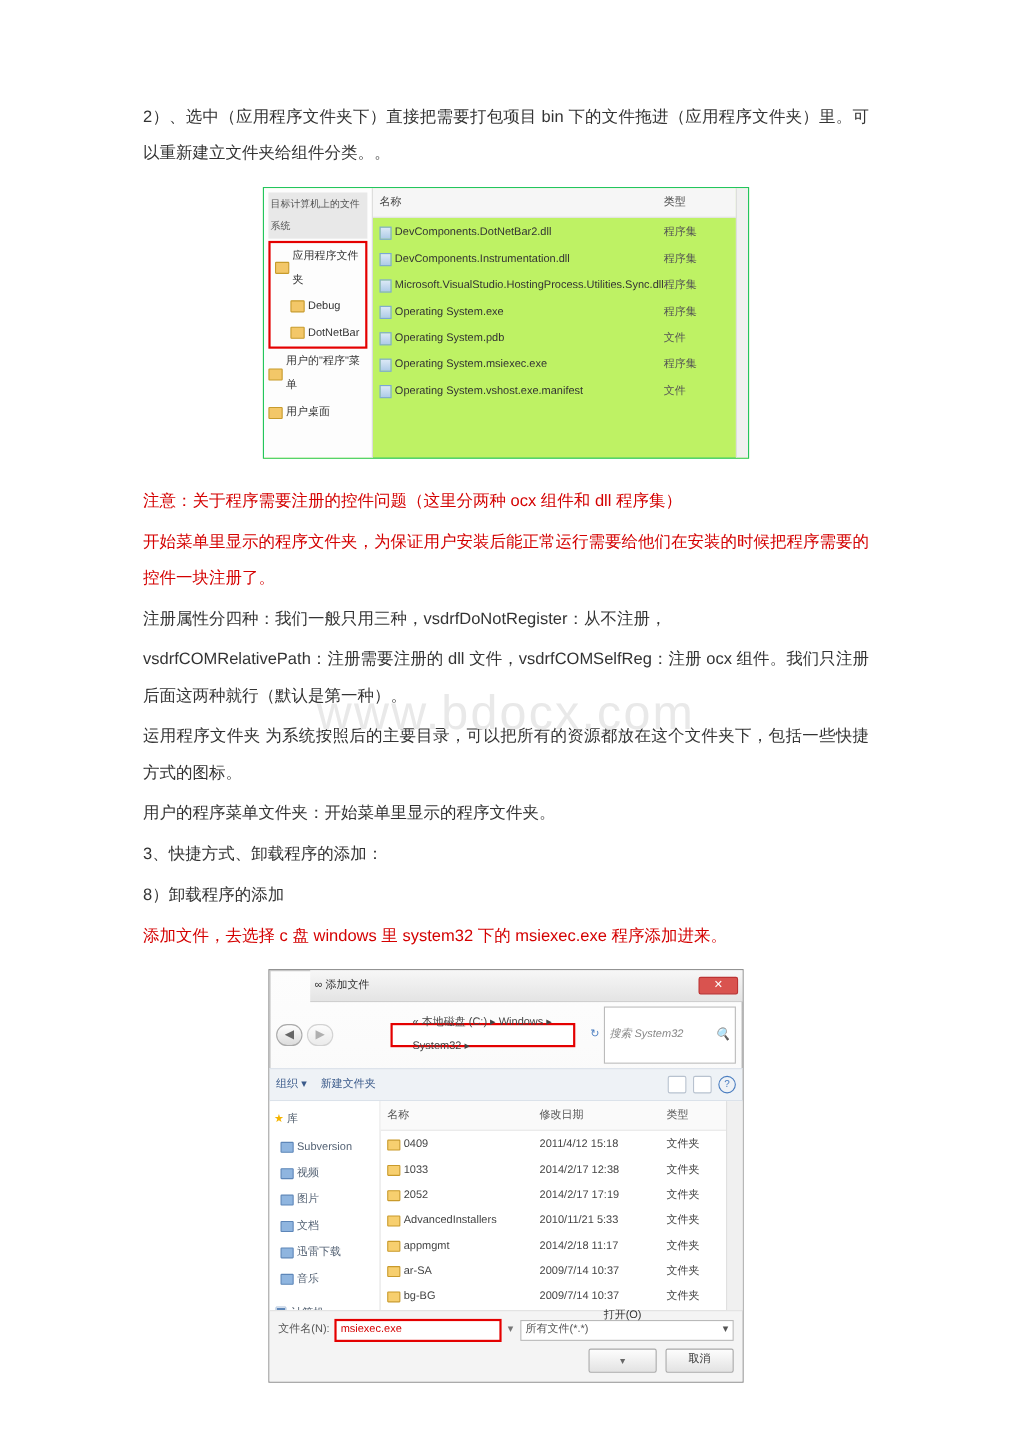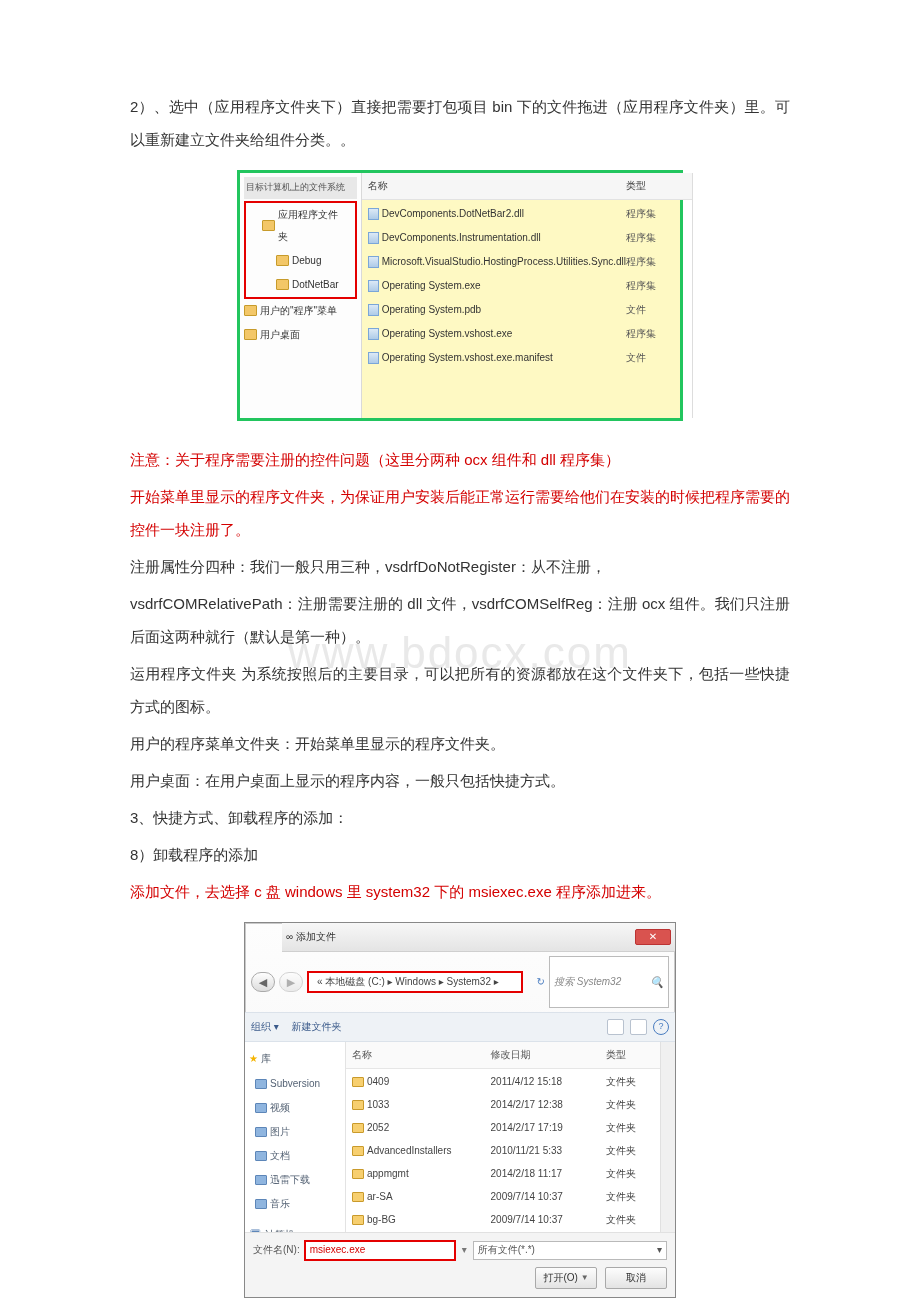--- a/index.html
+++ b/index.html
@@ -23,24 +23,24 @@
   .red { color: #d40000; }
   .figure {
     margin: 14px auto 22px auto;
     display:flex;
     justify-content:center;
   }
   
   .shot1 {
     width: 440px;
     height: 245px;
-    border:3px solid #22c55e;
+    border:1px solid #22c55e;
     display:flex;
     font-size:10px;
-    background:#fef9c3;
+    background:#bef264;
     position:relative;
   }
   .s1-left {
     width:130px;
     border-right:1px solid #d9d9d9;
     background:#fdfdfd;
     padding:4px 4px;
   }
   .s1-left .titlebar{
     background:#e8e8e8;
@@ -54,21 +54,21 @@
     align-items:center;
     gap:3px;
     padding:1px 0;
   }
   .tree-node.indent1{ padding-left:14px; }
   .folder-ico{
     width:11px;height:9px;background:#f3c768;border:1px solid #c79b2b;border-radius:1px;flex:0 0 auto;
   }
   .redbox{
     border:2px solid #e40000;
-    padding:0 16px;
+    padding:0 4px;
     display:inline-block;
   }
   .s1-right{
     flex:1;
     display:flex;
     flex-direction:column;
   }
   .s1-cols{
     display:flex;
     font-size:10px;
@@ -137,21 +137,21 @@
     display:flex;align-items:center;justify-content:center;color:#fff;font-size:10px;line-height:1;
   }
   .s2-nav{
     display:flex;align-items:center;gap:4px;padding:4px 6px;
   }
   .back-btn{
     width:22px;height:18px;border:1px solid #aaa;border-radius:10px;background:linear-gradient(#fefefe,#dcdcdc);
     display:flex;align-items:center;justify-content:center;color:#666;font-size:11px;
   }
   .crumb-bar{
-    flex:1;border:1px solid #bbb;background:#fff;height:18px;display:flex;align-items:center;padding:0 8px;color:#444;
+    flex:1;border:1px solid #bbb;background:#fff;height:18px;display:flex;align-items:center;padding:0 18px;color:#444;margin-left:48px;
   }
   .crumb-bar.red{border:2px solid #e40000;color:#444;}
   .search-box{
     width:110px;height:18px;border:1px solid #bbb;background:#fff;display:flex;align-items:center;padding:16px 4px;color:#888;font-style:italic;
   }
   .s2-toolbar{
     display:flex;align-items:center;justify-content:space-between;
     padding:3px 6px;background:#eef2f6;border-top:1px solid #dbe2ea;border-bottom:1px solid #dbe2ea;
   }
   .tb-left span{color:#3a5a8a;margin-right:10px;}
@@ -189,21 +189,21 @@
   }
   .fn-row{display:flex;align-items:center;gap:4px;}
   .fn-label{color:#555;}
   .fn-input{flex:0 0 140px;height:17px;background:#fff;display:flex;align-items:center;padding:0 4px;}
   .fn-input.red{border:2px solid #e40000;}
   .fn-filter{flex:1;height:17px;border:1px solid #b9b9b9;background:#fff;display:flex;align-items:center;justify-content:space-between;padding:0 4px;color:#555;}
   .btn-row{display:flex;justify-content:flex-end;gap:8px;}
   .dlg-btn{
     min-width:60px;height:20px;border:1px solid #a9a9a9;border-radius:2px;
     background:linear-gradient(#fdfdfd,#e3e3e3);
-    display:flex;align-items:center;justify-content:center;color:#333;
+    display:flex;align-items:center;justify-content:flex-end;color:#333;flex-direction:column;
   }
   .mag-ico{color:#8aa4c2;font-size:11px;margin-left:auto;}
 </style>
 </head>
 <body>
 
 <div class="page">
 
   <p class="para">2）、选中（应用程序文件夹下）直接把需要打包项目 bin 下的文件拖进（应用程序文件夹）里。可以重新建立文件夹给组件分类。。</p>
 
@@ -271,21 +271,21 @@
             <div class="s1-row">
               <div class="c1">
                 <span class="file-ico"></span>
                 <span>Operating System.pdb</span>
               </div>
               <div class="c2">文件</div>
             </div>
             <div class="s1-row">
               <div class="c1">
                 <span class="file-ico"></span>
-                <span>Operating System.vshost.exe</span>
+                <span>Operating System.msiexec.exe</span>
               </div>
               <div class="c2">程序集</div>
             </div>
             <div class="s1-row">
               <div class="c1">
                 <span class="file-ico"></span>
                 <span>Operating System.vshost.exe.manifest</span>
               </div>
               <div class="c2">文件</div>
             </div>
@@ -299,21 +299,20 @@
   <p class="para red">开始菜单里显示的程序文件夹，为保证用户安装后能正常运行需要给他们在安装的时候把程序需要的控件一块注册了。</p>
   <p class="para">注册属性分四种：我们一般只用三种，vsdrfDoNotRegister：从不注册，</p>
 
   <div class="watermark-wrap">
     <div class="watermark">www.bdocx.com</div>
     <p class="para">vsdrfCOMRelativePath：注册需要注册的 dll 文件，vsdrfCOMSelfReg：注册 ocx 组件。我们只注册后面这两种就行（默认是第一种）。</p>
   </div>
 
   <p class="para">运用程序文件夹 为系统按照后的主要目录，可以把所有的资源都放在这个文件夹下，包括一些快捷方式的图标。</p>
   <p class="para">用户的程序菜单文件夹：开始菜单里显示的程序文件夹。</p>
-  <p class="para">用户桌面：在用户桌面上显示的程序内容，一般只包括快捷方式。</p>
   <p class="para">3、快捷方式、卸载程序的添加：</p>
   <p class="para">8）卸载程序的添加</p>
   <p class="para red">添加文件，去选择 c 盘 windows 里 system32 下的 msiexec.exe 程序添加进来。</p>
 
   <div class="figure">
     <div class="shot2">
       <div class="s2-title">
         <span>∞ <span>添加文件</span></span>
         <div class="s2-close">✕</div>
       </div>

